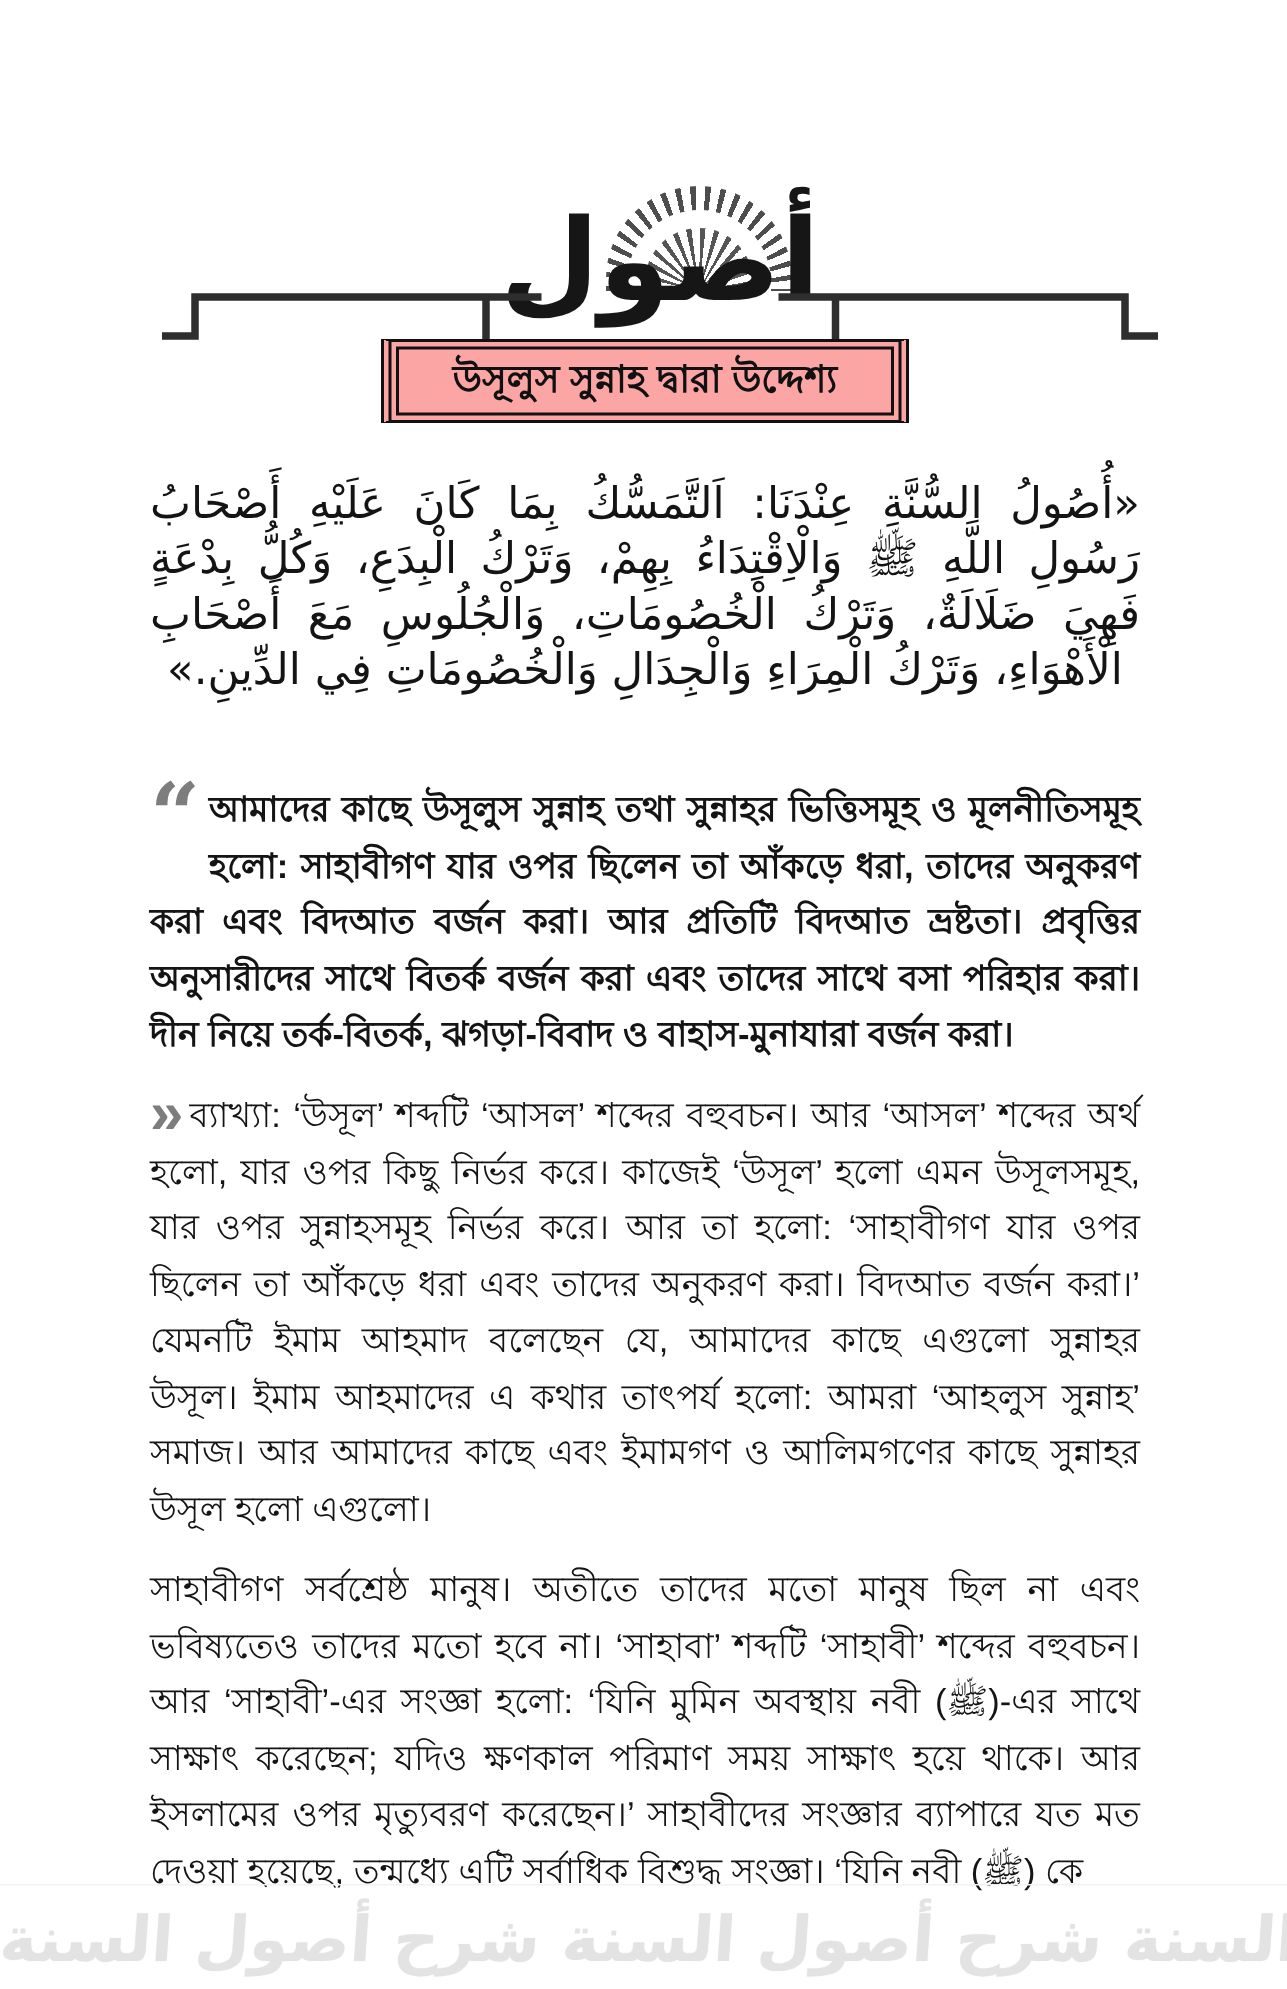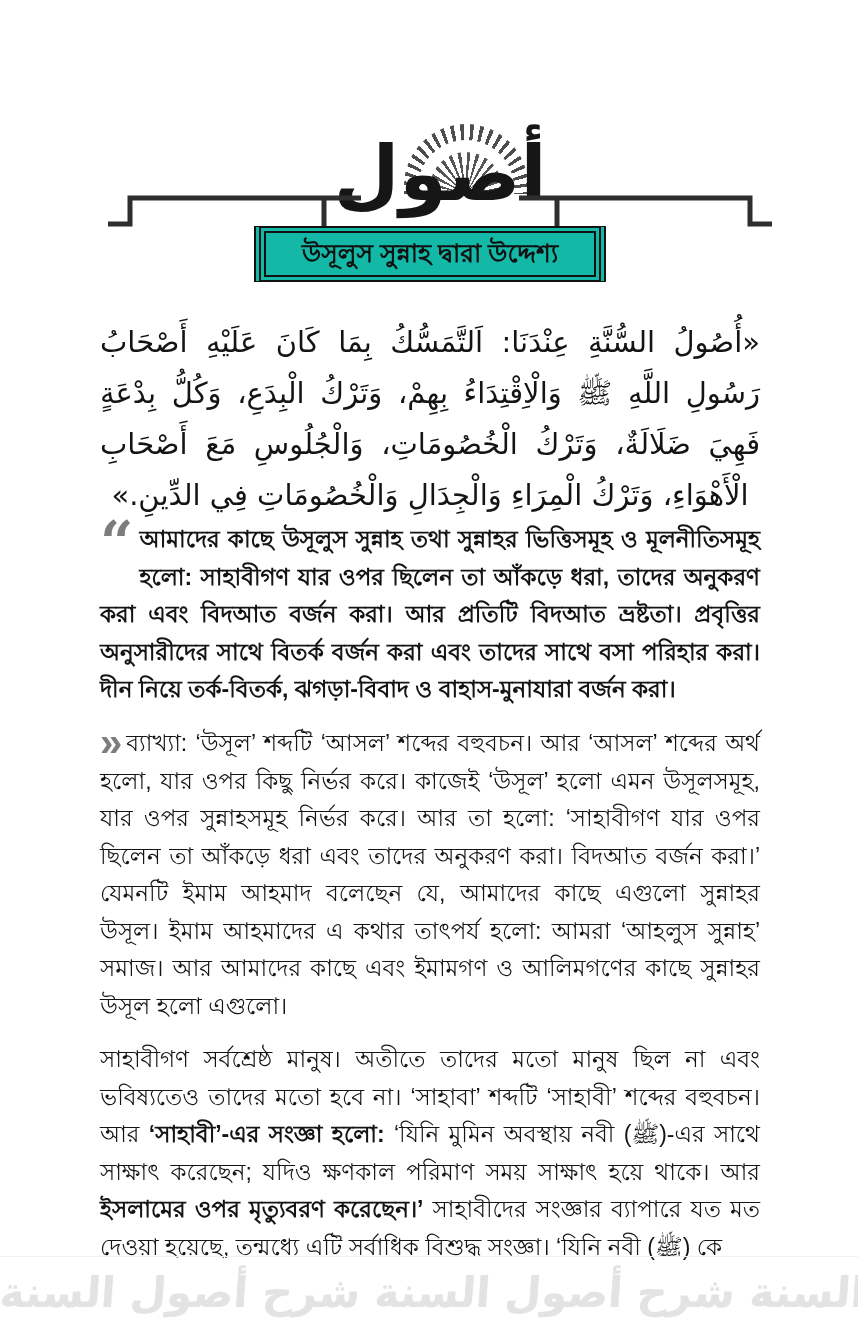--- a/index.html
+++ b/index.html
@@ -34,55 +34,55 @@
     font-size:76px;font-weight:900;line-height:92px;color:#161616;
     direction:rtl;
   }
   .bracket-lines{position:absolute;left:0;top:160px;}
   
   .title-box{
     position:absolute;left:254px;top:226px;width:352px;
     border-top:2px solid #111;border-bottom:2px solid #111;
     border-left:7px double #111;border-right:7px double #111;
     padding:3px;box-sizing:border-box;
-    background:#14b8a6;
+    background:#fca5a5;
   }
   .title-inner{
     border:2px solid #111;
     padding:5px 10px 7px 10px;
     text-align:center;
     font-size:25px;font-weight:bold;line-height:30px;
   }
   
   .arabic-quote{
     position:absolute;left:100px;top:288px;width:660px;
     direction:rtl;
     font-family:"DejaVu Sans",sans-serif;
-    font-size:29px;line-height:51px;font-weight:500;
+    font-size:29px;line-height:37px;font-weight:500;
     text-align:justify;text-align-last:center;
     color:#141414;
   }
   
   .bn{font-size:23px;line-height:37.5px;text-align:justify;color:#141414;}
   .quote-para{position:absolute;left:100px;top:498px;width:660px;font-weight:bold;}
   .quote-mark{
     float:left;
     font-family:"DejaVu Serif",serif;
     font-size:58px;line-height:40px;color:#7d7d7d;
     margin:2px 10px 0 0;letter-spacing:-4px;
   }
   .expl-para{position:absolute;left:100px;top:702px;width:660px;}
   .chevron{
     float:left;
     font-size:40px;line-height:34px;color:#7d7d7d;font-weight:bold;
     margin:0 10px 0 0;letter-spacing:-6px;
   }
   .expl-label{font-weight:normal;}
   .sahabi-para{position:absolute;left:100px;top:1018px;width:660px;}
-  .seg-bold{font-weight:bold;}
+  .seg-bold{font-weight:normal;}
   
   .footer-band{
     position:absolute;left:0;top:1256px;width:858px;height:70px;
     overflow:hidden;
     display:flex;align-items:center;
     border-top:1px solid #f2f2f2;
   }
   .footer-text{
     direction:rtl;white-space:nowrap;
     font-family:"DejaVu Sans",sans-serif;

